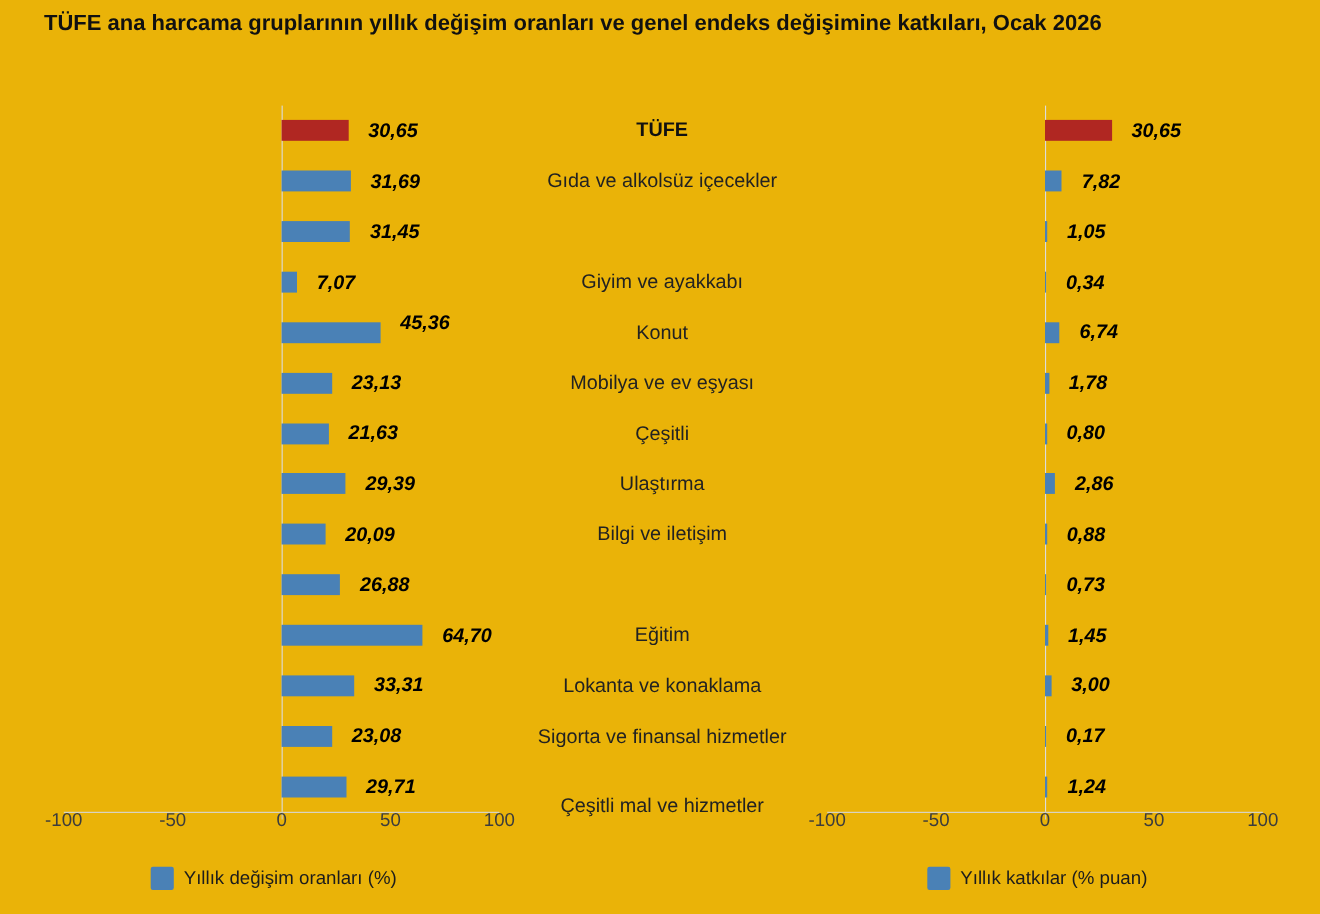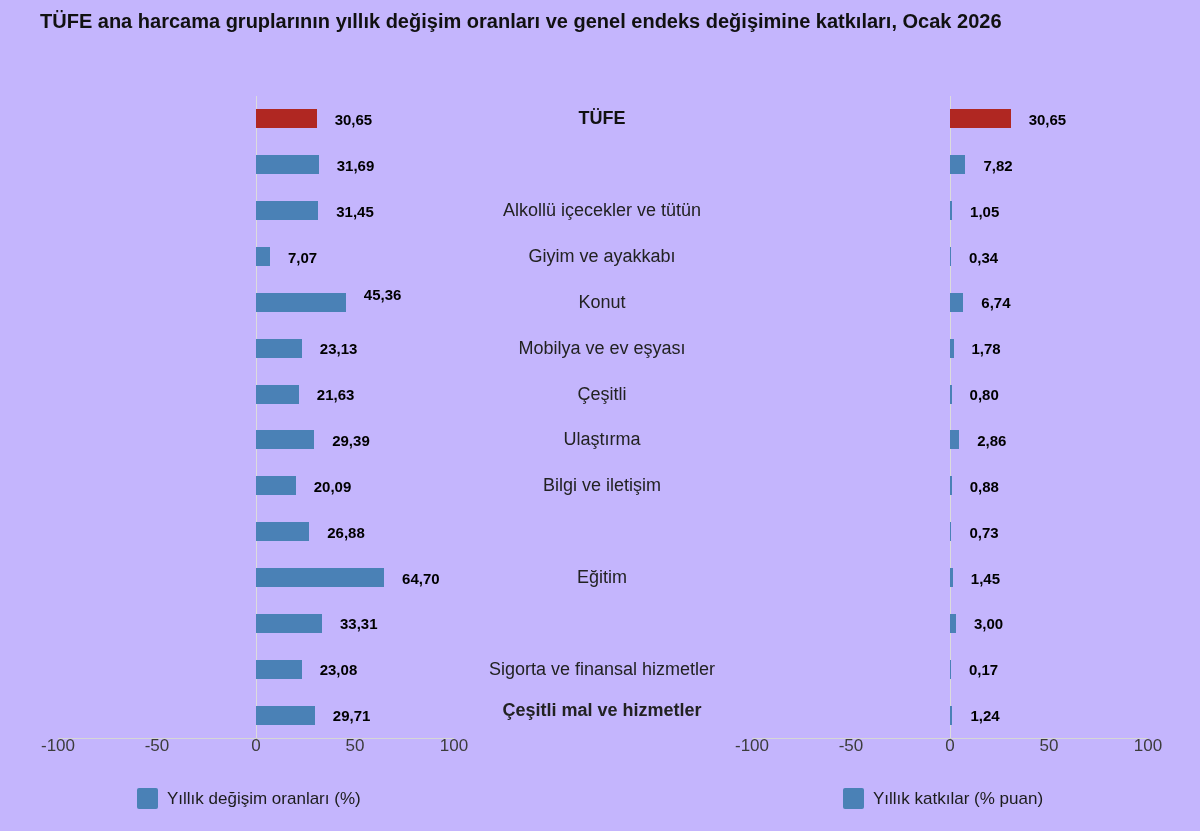--- a/index.html
+++ b/index.html
@@ -1,38 +1,38 @@
 <!DOCTYPE html>
 <html><head>
 <meta charset="utf-8">
 <style>
   html,body{margin:0;padding:0;background:#ffffff;}
   .page{
     position:relative;
     width:1200px;height:831px;
-    background:#c4b5fd;
+    background:#eab308;
     font-family:"Liberation Sans", sans-serif;
     overflow:hidden;
   }
   .title{
     position:absolute;left:40px;top:10px;width:1140px;
     font-size:20px;font-weight:700;color:#111;
     white-space:nowrap;
   }
   .plot{position:absolute;top:96px;width:396px;height:642px;}
   #plot-left{left:58px;}
   #plot-right{left:752px;}
   .cats{position:absolute;left:452px;top:96px;width:300px;height:642px;text-align:center;}
   .gridline{position:absolute;top:0;height:642px;width:1px;background:#dcdcdc;}
   .axisline{position:absolute;left:0;top:642px;width:396px;height:1px;background:#d6d6d6;}
   .tick0{position:absolute;top:642px;height:7px;width:1px;background:#c9c9c9;}
   .bar{position:absolute;}
   .val{
     position:absolute;transform:translateY(-50%);
-    font-size:15px;font-weight:700;color:#000;white-space:nowrap;
+    font-size:18px;font-weight:700;color:#000;white-space:nowrap;font-style:italic;
   }
   .ticklab{
     position:absolute;top:640px;transform:translateX(-50%);
     font-size:17px;color:#3c3c3c;white-space:nowrap;
   }
   .catrow{
     position:absolute;left:0;width:100%;
     display:flex;align-items:center;justify-content:center;
     font-size:18px;color:#222;white-space:nowrap;
   }
@@ -85,30 +85,31 @@
       <div class="bar" style="left: 198px; top: 609.571px; width: 58.8258px; height: 19px; background: rgb(74, 129, 182);"></div>
       <div class="val" style="left: 274.826px; top: 619.071px;">29,71</div>
       <div class="ticklab" style="left: 0px;">-100</div>
       <div class="ticklab" style="left: 99px;">-50</div>
       <div class="ticklab" style="left: 198px;">0</div>
       <div class="ticklab" style="left: 297px;">50</div>
       <div class="ticklab" style="left: 396px;">100</div>
     </div>
   <div class="cats" id="cats">
       <div class="catrow cat-hl" style="top: 0px; height: 45.8571px;">TÜFE</div>
-      <div class="catrow" style="top: 91.7143px; height: 45.8571px;">Alkollü içecekler ve tütün</div>
+      <div class="catrow" style="top: 45.8571px; height: 45.8571px;">Gıda ve alkolsüz içecekler</div>
       <div class="catrow" style="top: 137.571px; height: 45.8571px;">Giyim ve ayakkabı</div>
       <div class="catrow" style="top: 183.429px; height: 45.8571px;">Konut</div>
       <div class="catrow" style="top: 229.286px; height: 45.8571px;">Mobilya ve ev eşyası</div>
       <div class="catrow" style="top: 275.143px; height: 45.8571px;">Çeşitli</div>
       <div class="catrow" style="top: 321px; height: 45.8571px;">Ulaştırma</div>
       <div class="catrow" style="top: 366.857px; height: 45.8571px;">Bilgi ve iletişim</div>
       <div class="catrow" style="top: 458.571px; height: 45.8571px;">Eğitim</div>
+      <div class="catrow" style="top: 504.429px; height: 45.8571px;">Lokanta ve konaklama</div>
       <div class="catrow" style="top: 550.286px; height: 45.8571px;">Sigorta ve finansal hizmetler</div>
-      <div class="catrow" style="top: 592px; height: 45.8571px; font-weight: bold;">Çeşitli mal ve hizmetler</div>
+      <div class="catrow" style="top: 614px; height: 45.8571px;">Çeşitli mal ve hizmetler</div>
     </div>
   <div class="plot" id="plot-right">
       <div class="gridline" style="left: 198px;"></div>
       <div class="axisline"></div>
       <div class="tick0" style="left: 198px;"></div>
       <div class="bar" style="left: 198px; top: 13.4286px; width: 60.687px; height: 19px; background: rgb(176, 39, 34);"></div>
       <div class="val" style="left: 276.687px; top: 22.9286px;">30,65</div>
       <div class="bar" style="left: 198px; top: 59.2857px; width: 15.4836px; height: 19px; background: rgb(74, 129, 182);"></div>
       <div class="val" style="left: 231.484px; top: 68.7857px;">7,82</div>
       <div class="bar" style="left: 198px; top: 105.143px; width: 2.079px; height: 19px; background: rgb(74, 129, 182);"></div>

